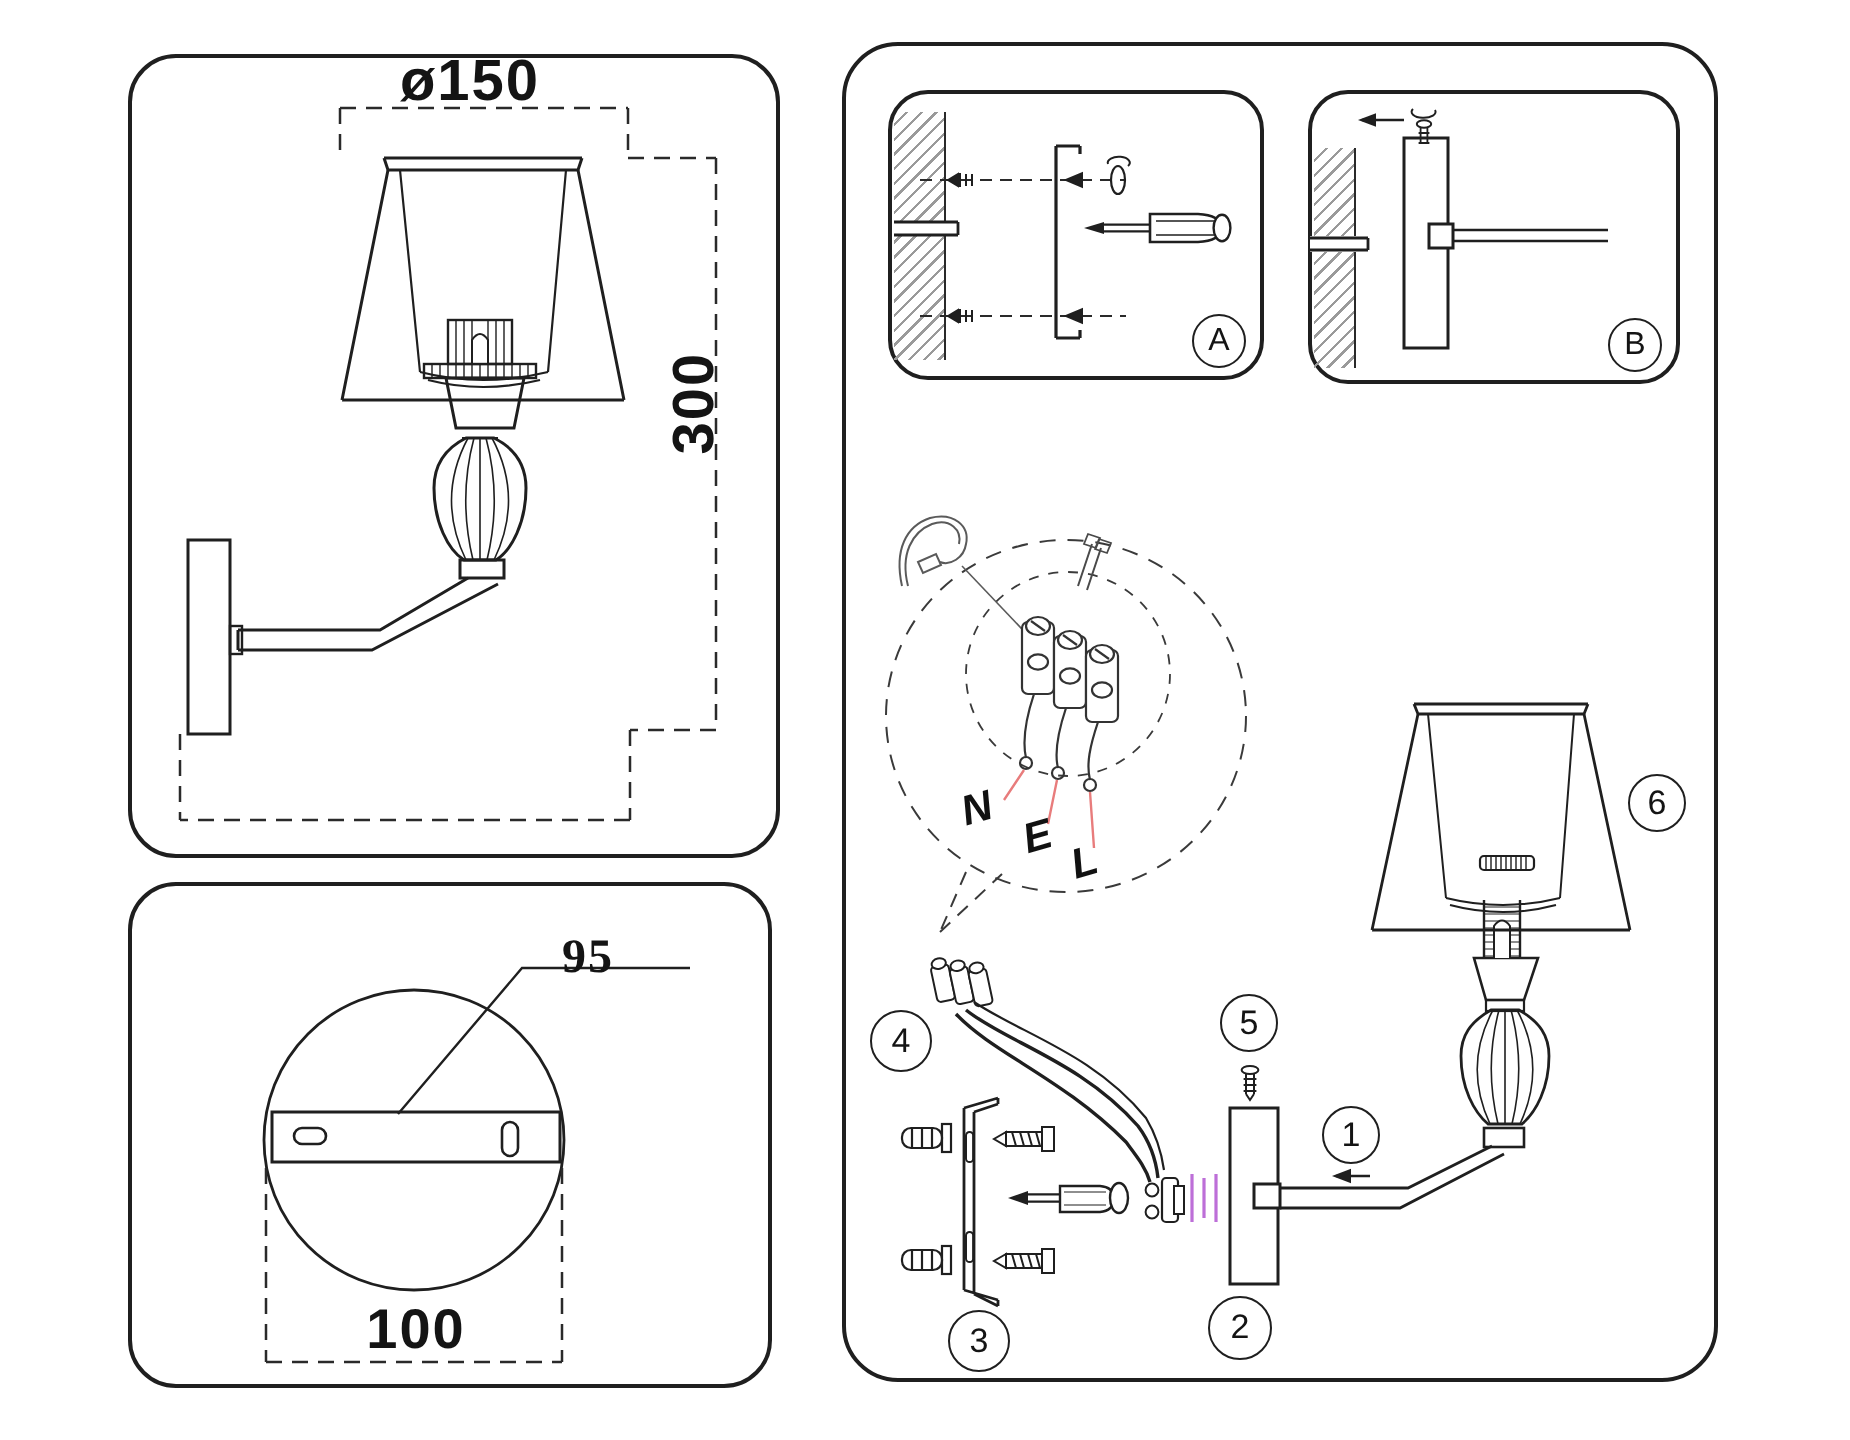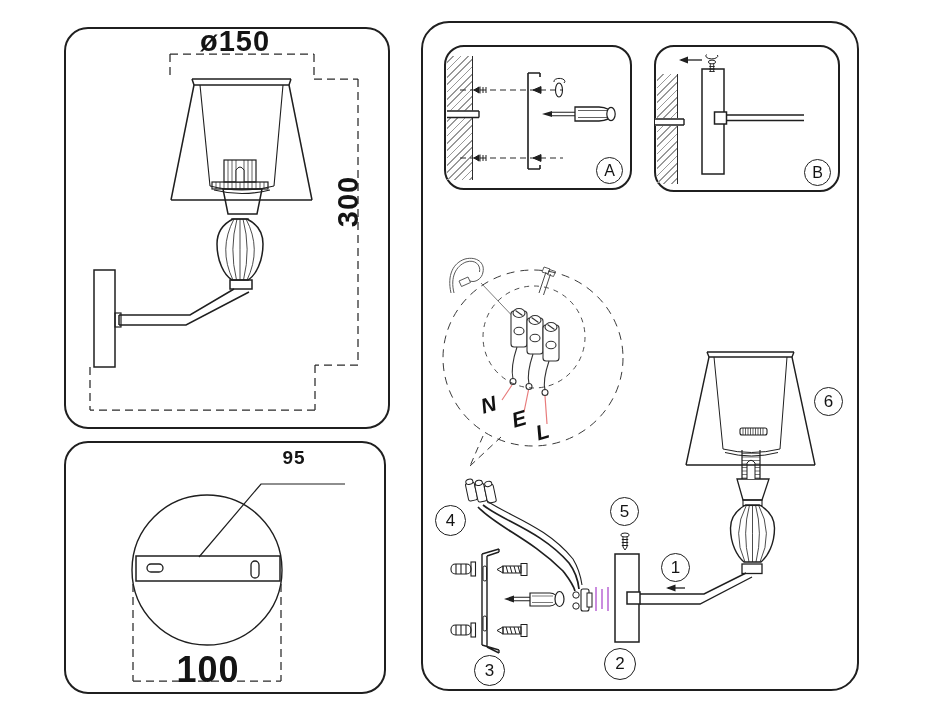--- a/index.html
+++ b/index.html
@@ -87,22 +87,22 @@
       <circle cx="141" cy="127" r="75" stroke-width="1.4"></circle>
       <rect x="70" y="113" width="144" height="25" fill="#ffffff" stroke-width="1.5"></rect>
       <rect x="81" y="121" width="16" height="8" rx="4" stroke-width="1.3"></rect>
       <rect x="185" y="118" width="8" height="17" rx="4" stroke-width="1.3"></rect>
       <path d="M133 114 L195 41 H279" stroke-width="1.2"></path>
     </g>
     <g stroke="#2a2a2a" stroke-width="1.25" fill="none" stroke-dasharray="8 5">
       <path d="M67 141 V238 M215 141 V238 M67 238 H215"></path>
     </g>
   </svg>
-  <div class="dim-label" style="left:198px;top:4px;width:60px;font-size:19px;">95</div>
-  <div class="dim-label" style="left:102px;top:206px;width:80px;font-size:36px;">100</div>
+  <div class="dim-label" style="left:198px;top:23px;width:60px;font-size:24px;font-family:Liberation Serif, serif;">95</div>
+  <div class="dim-label" style="left:102px;top:206px;width:80px;font-size:28px;">100</div>
 </div>
 
 <div class="panel" id="panel-install">
   <div class="subpanel" id="inset-a"></div>
   <div class="subpanel" id="inset-b"></div>
   <div class="hatch" style="left:24px;top:33px;width:25px;height:124px;"></div>
   <div class="hatch" style="left:234px;top:51px;width:20px;height:110px;"></div>
 
   <svg class="layer" width="434" height="666" viewBox="0 0 434 666">
 

